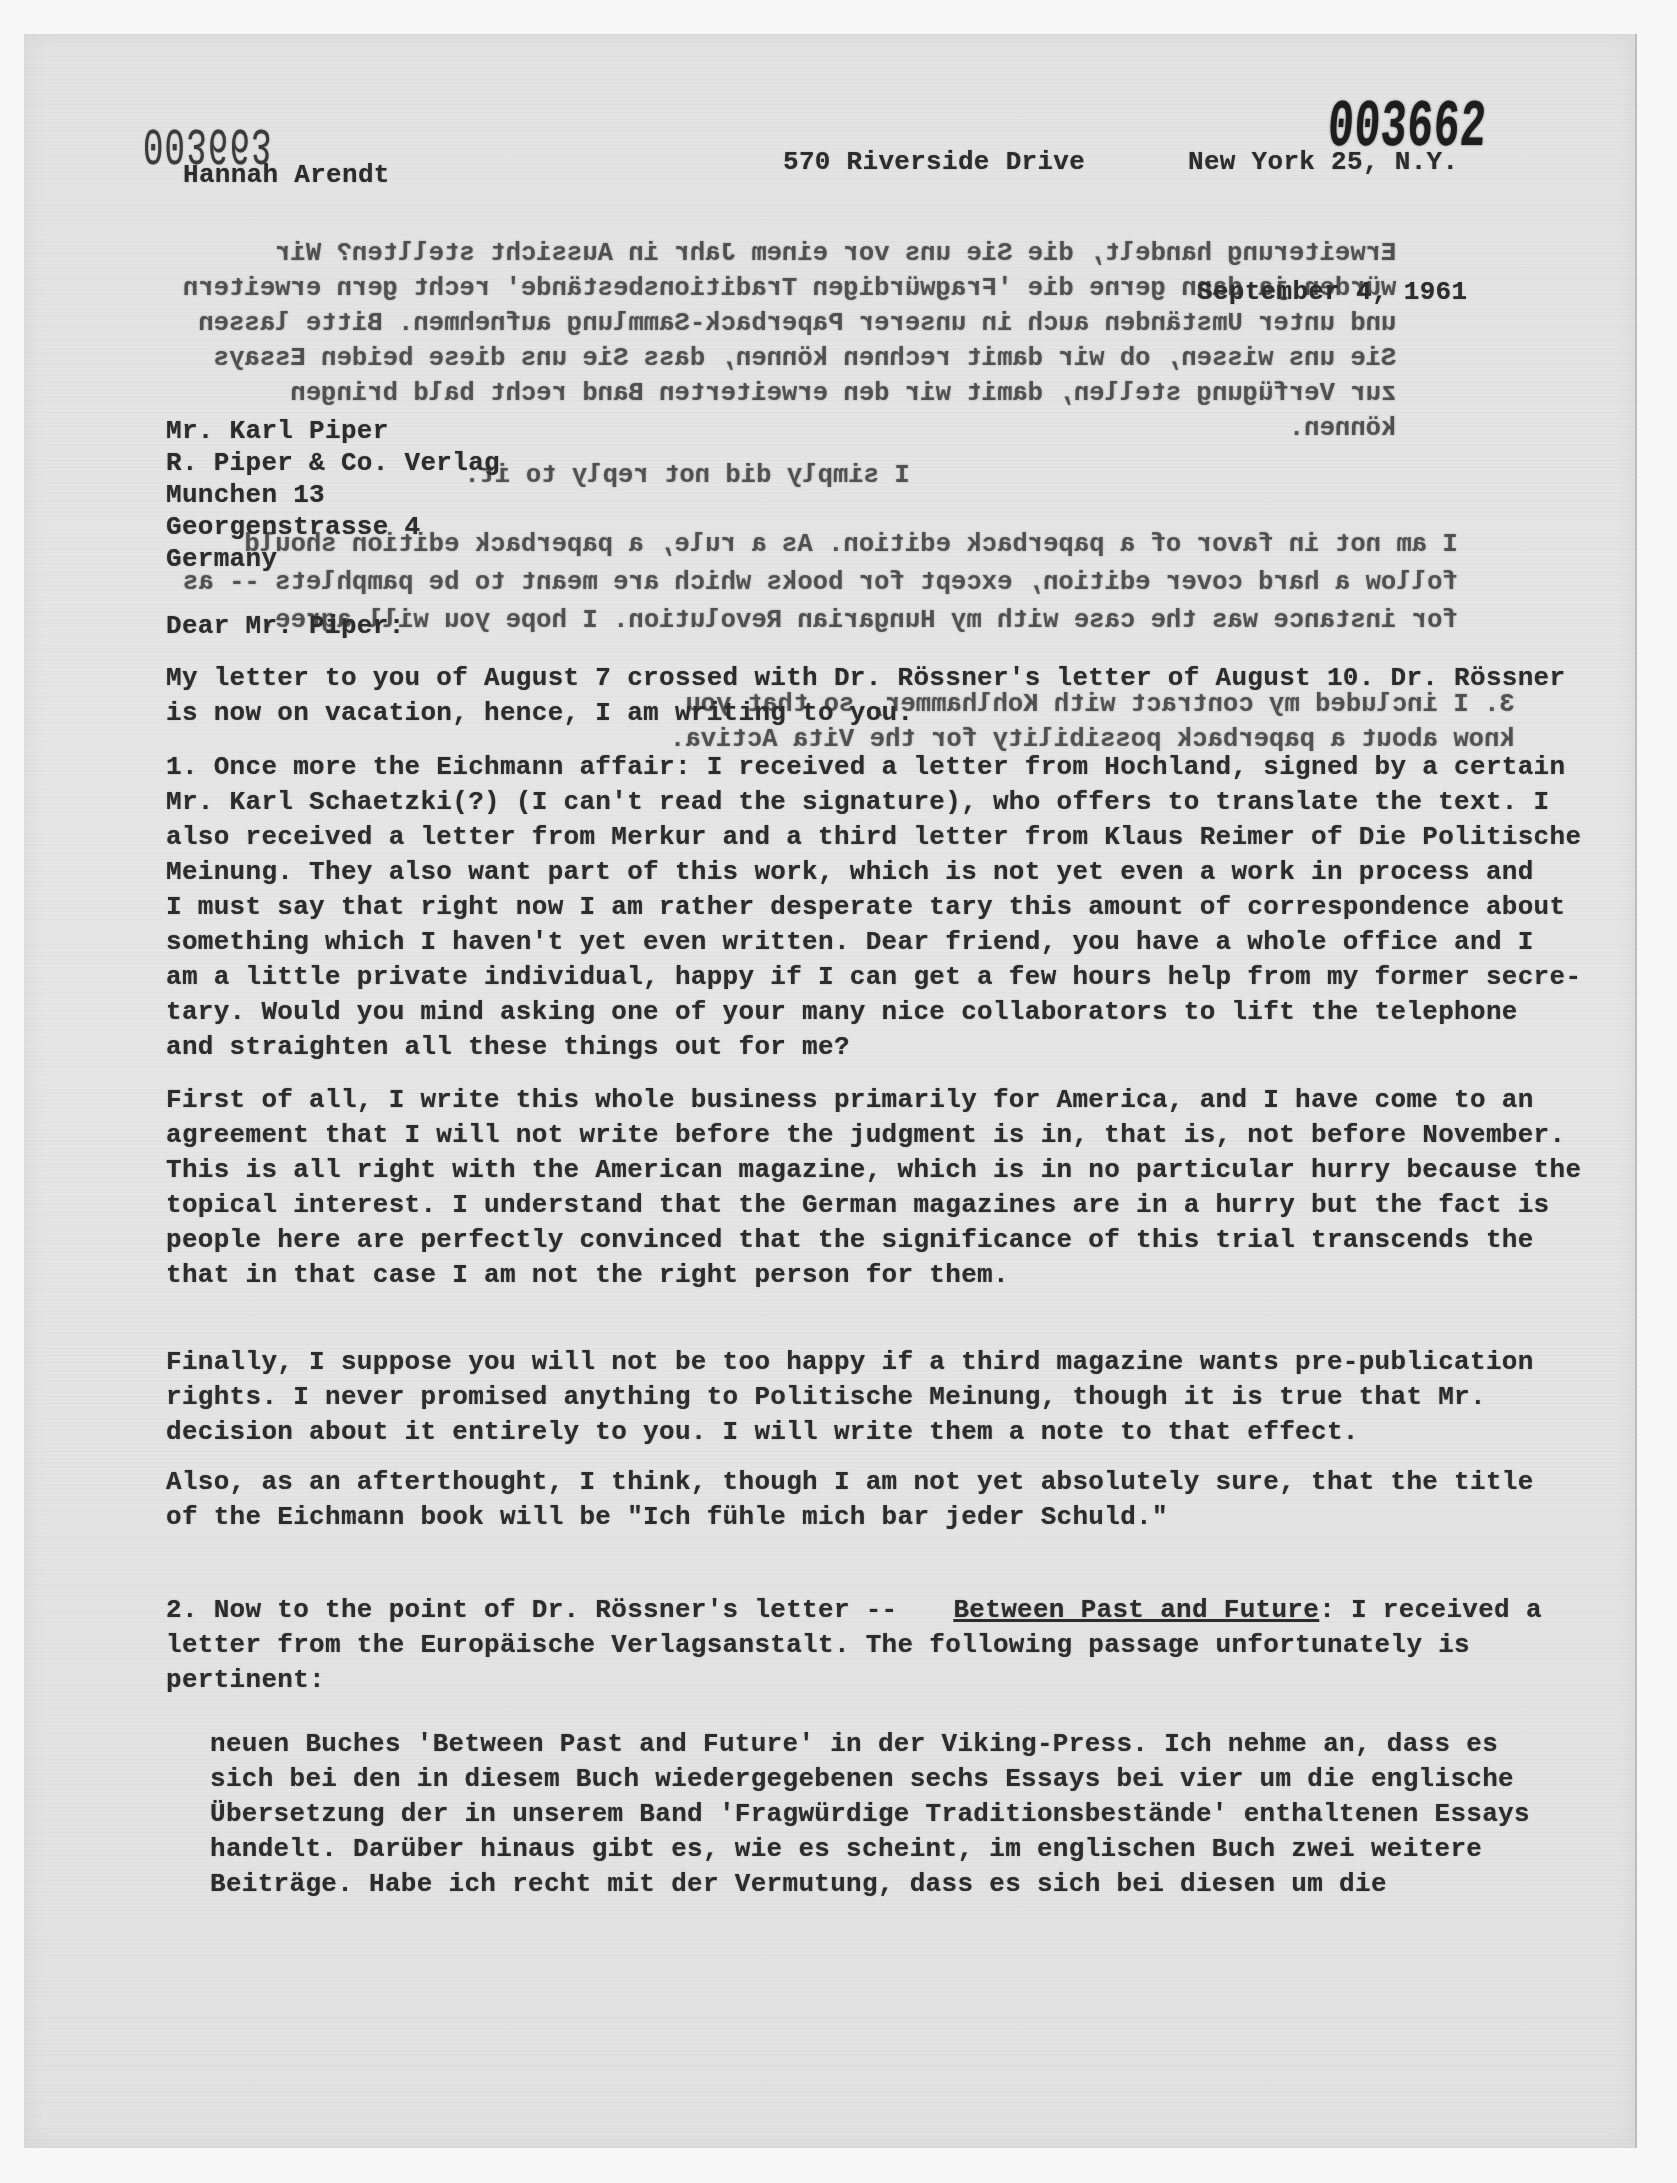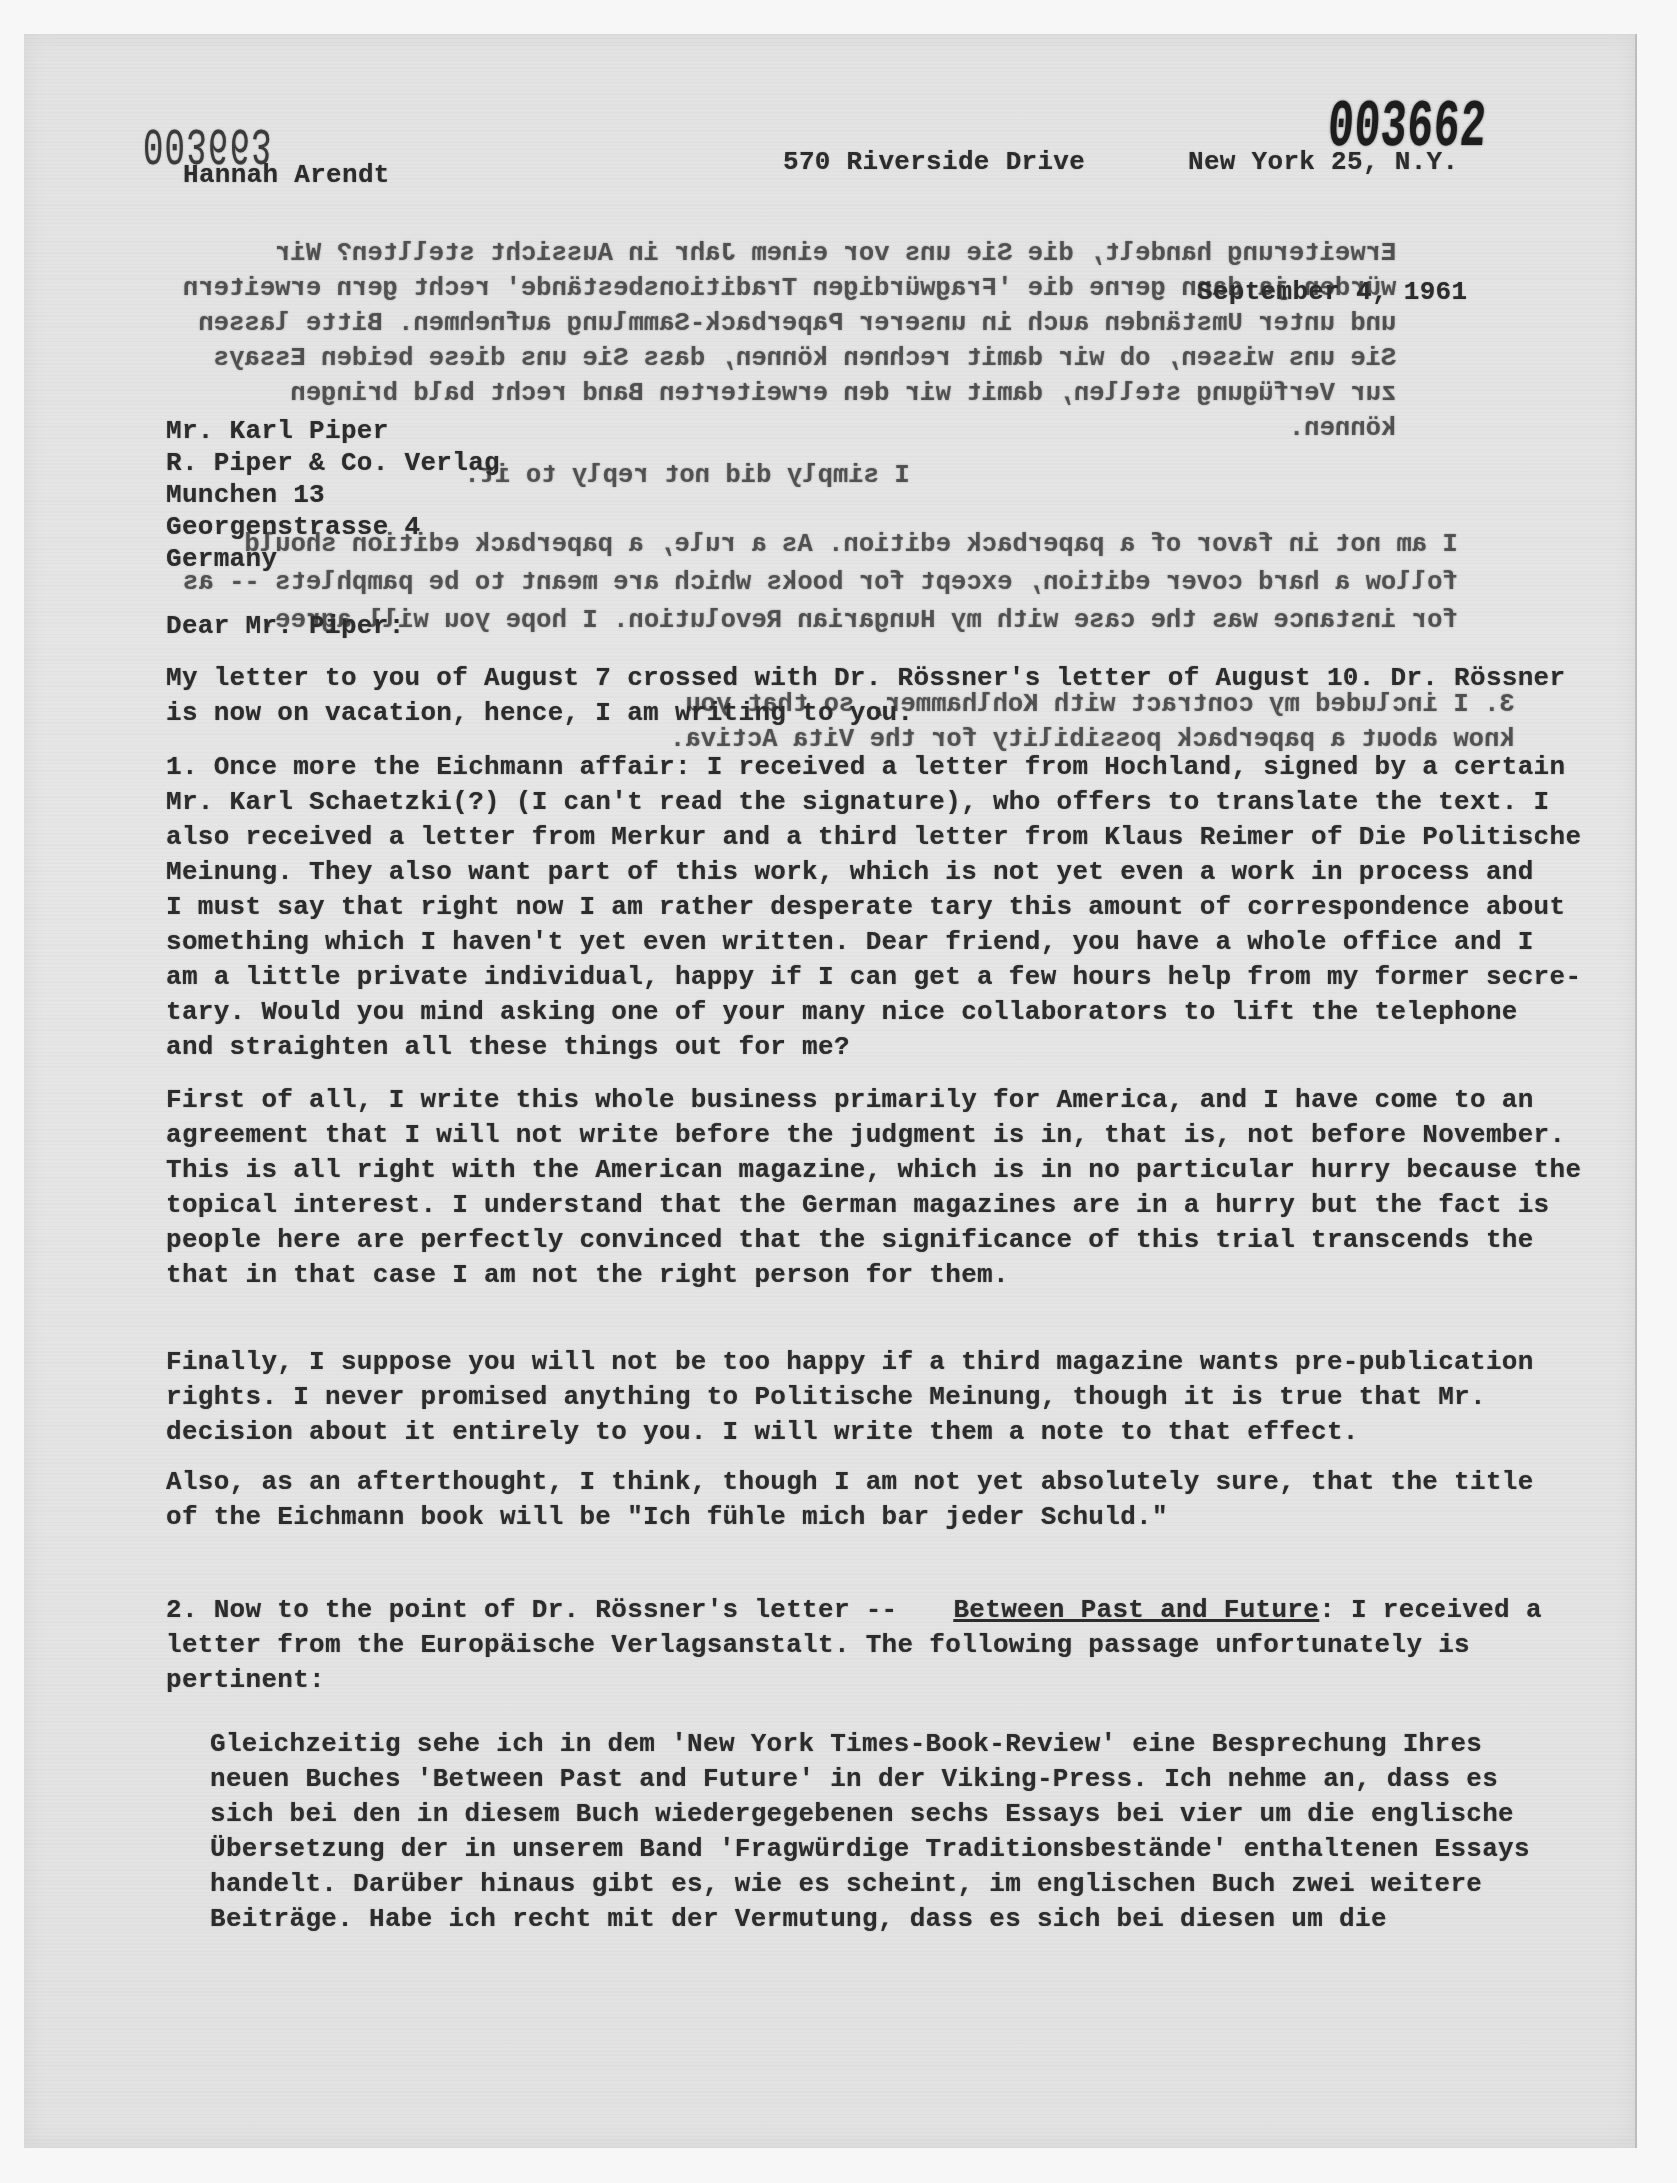--- a/index.html
+++ b/index.html
@@ -163,20 +163,19 @@
 
 <div class="typed para" style="top:1593px;">
   <span class="line">
     <span>2.  Now to the point of Dr. Rössner's letter -- </span><span class="underlined">Between Past and Future</span><span>:  I received a</span>
   </span>
   <span class="line">letter from the Europäische Verlagsanstalt.  The following passage unfortunately is</span>
   <span class="line">pertinent:</span>
 </div>
 
 <div class="typed quote" style="top:1727px;">
-  <span style="display:block">Gleichzeitig sehe ich in dem 'New York Times-Book-Review' eine Besprechung Ihres</span>
   <span style="display:block">neuen Buches 'Between Past and Future' in der Viking-Press.  Ich nehme an, dass es</span>
   <span style="display:block">sich bei den in diesem Buch wiedergegebenen sechs Essays bei vier um die englische</span>
   <span style="display:block">Übersetzung der in unserem Band 'Fragwürdige Traditionsbestände' enthaltenen Essays</span>
   <span style="display:block">handelt.  Darüber hinaus gibt es, wie es scheint, im englischen Buch zwei weitere</span>
   <span style="display:block">Beiträge.  Habe ich recht mit der Vermutung, dass es sich bei diesen um die</span>
 </div>
 
 
 </body></html>

